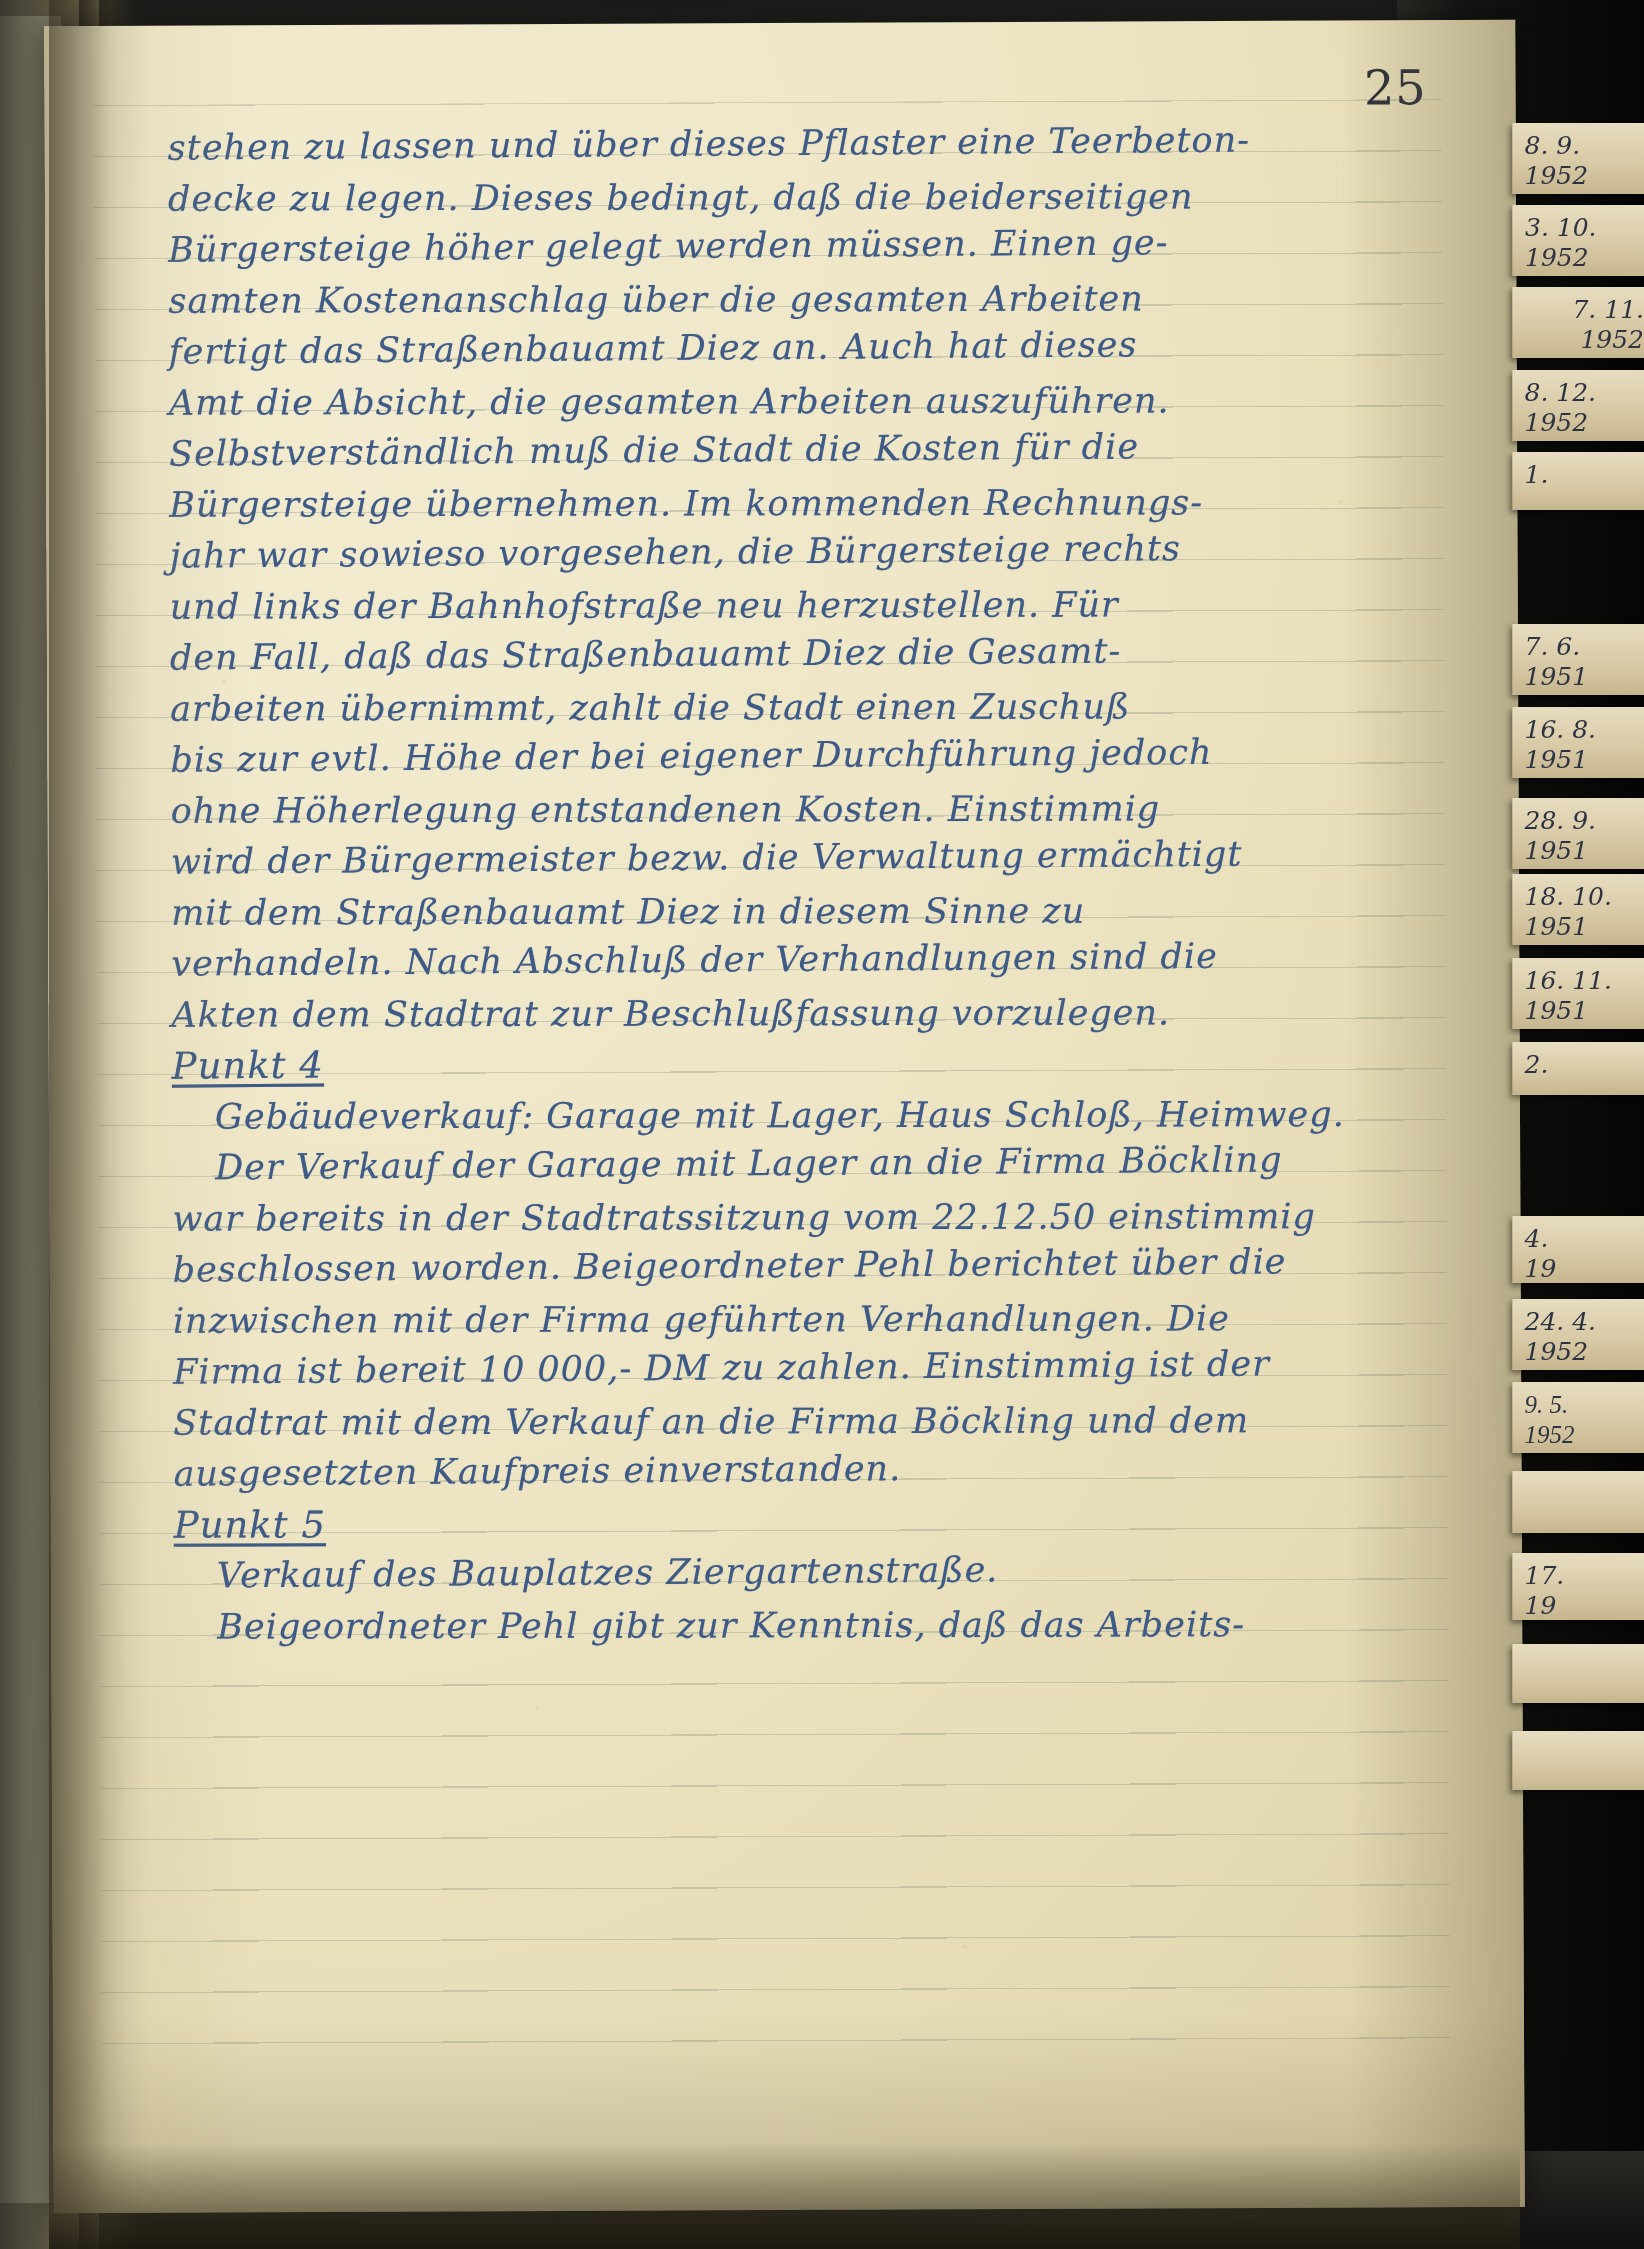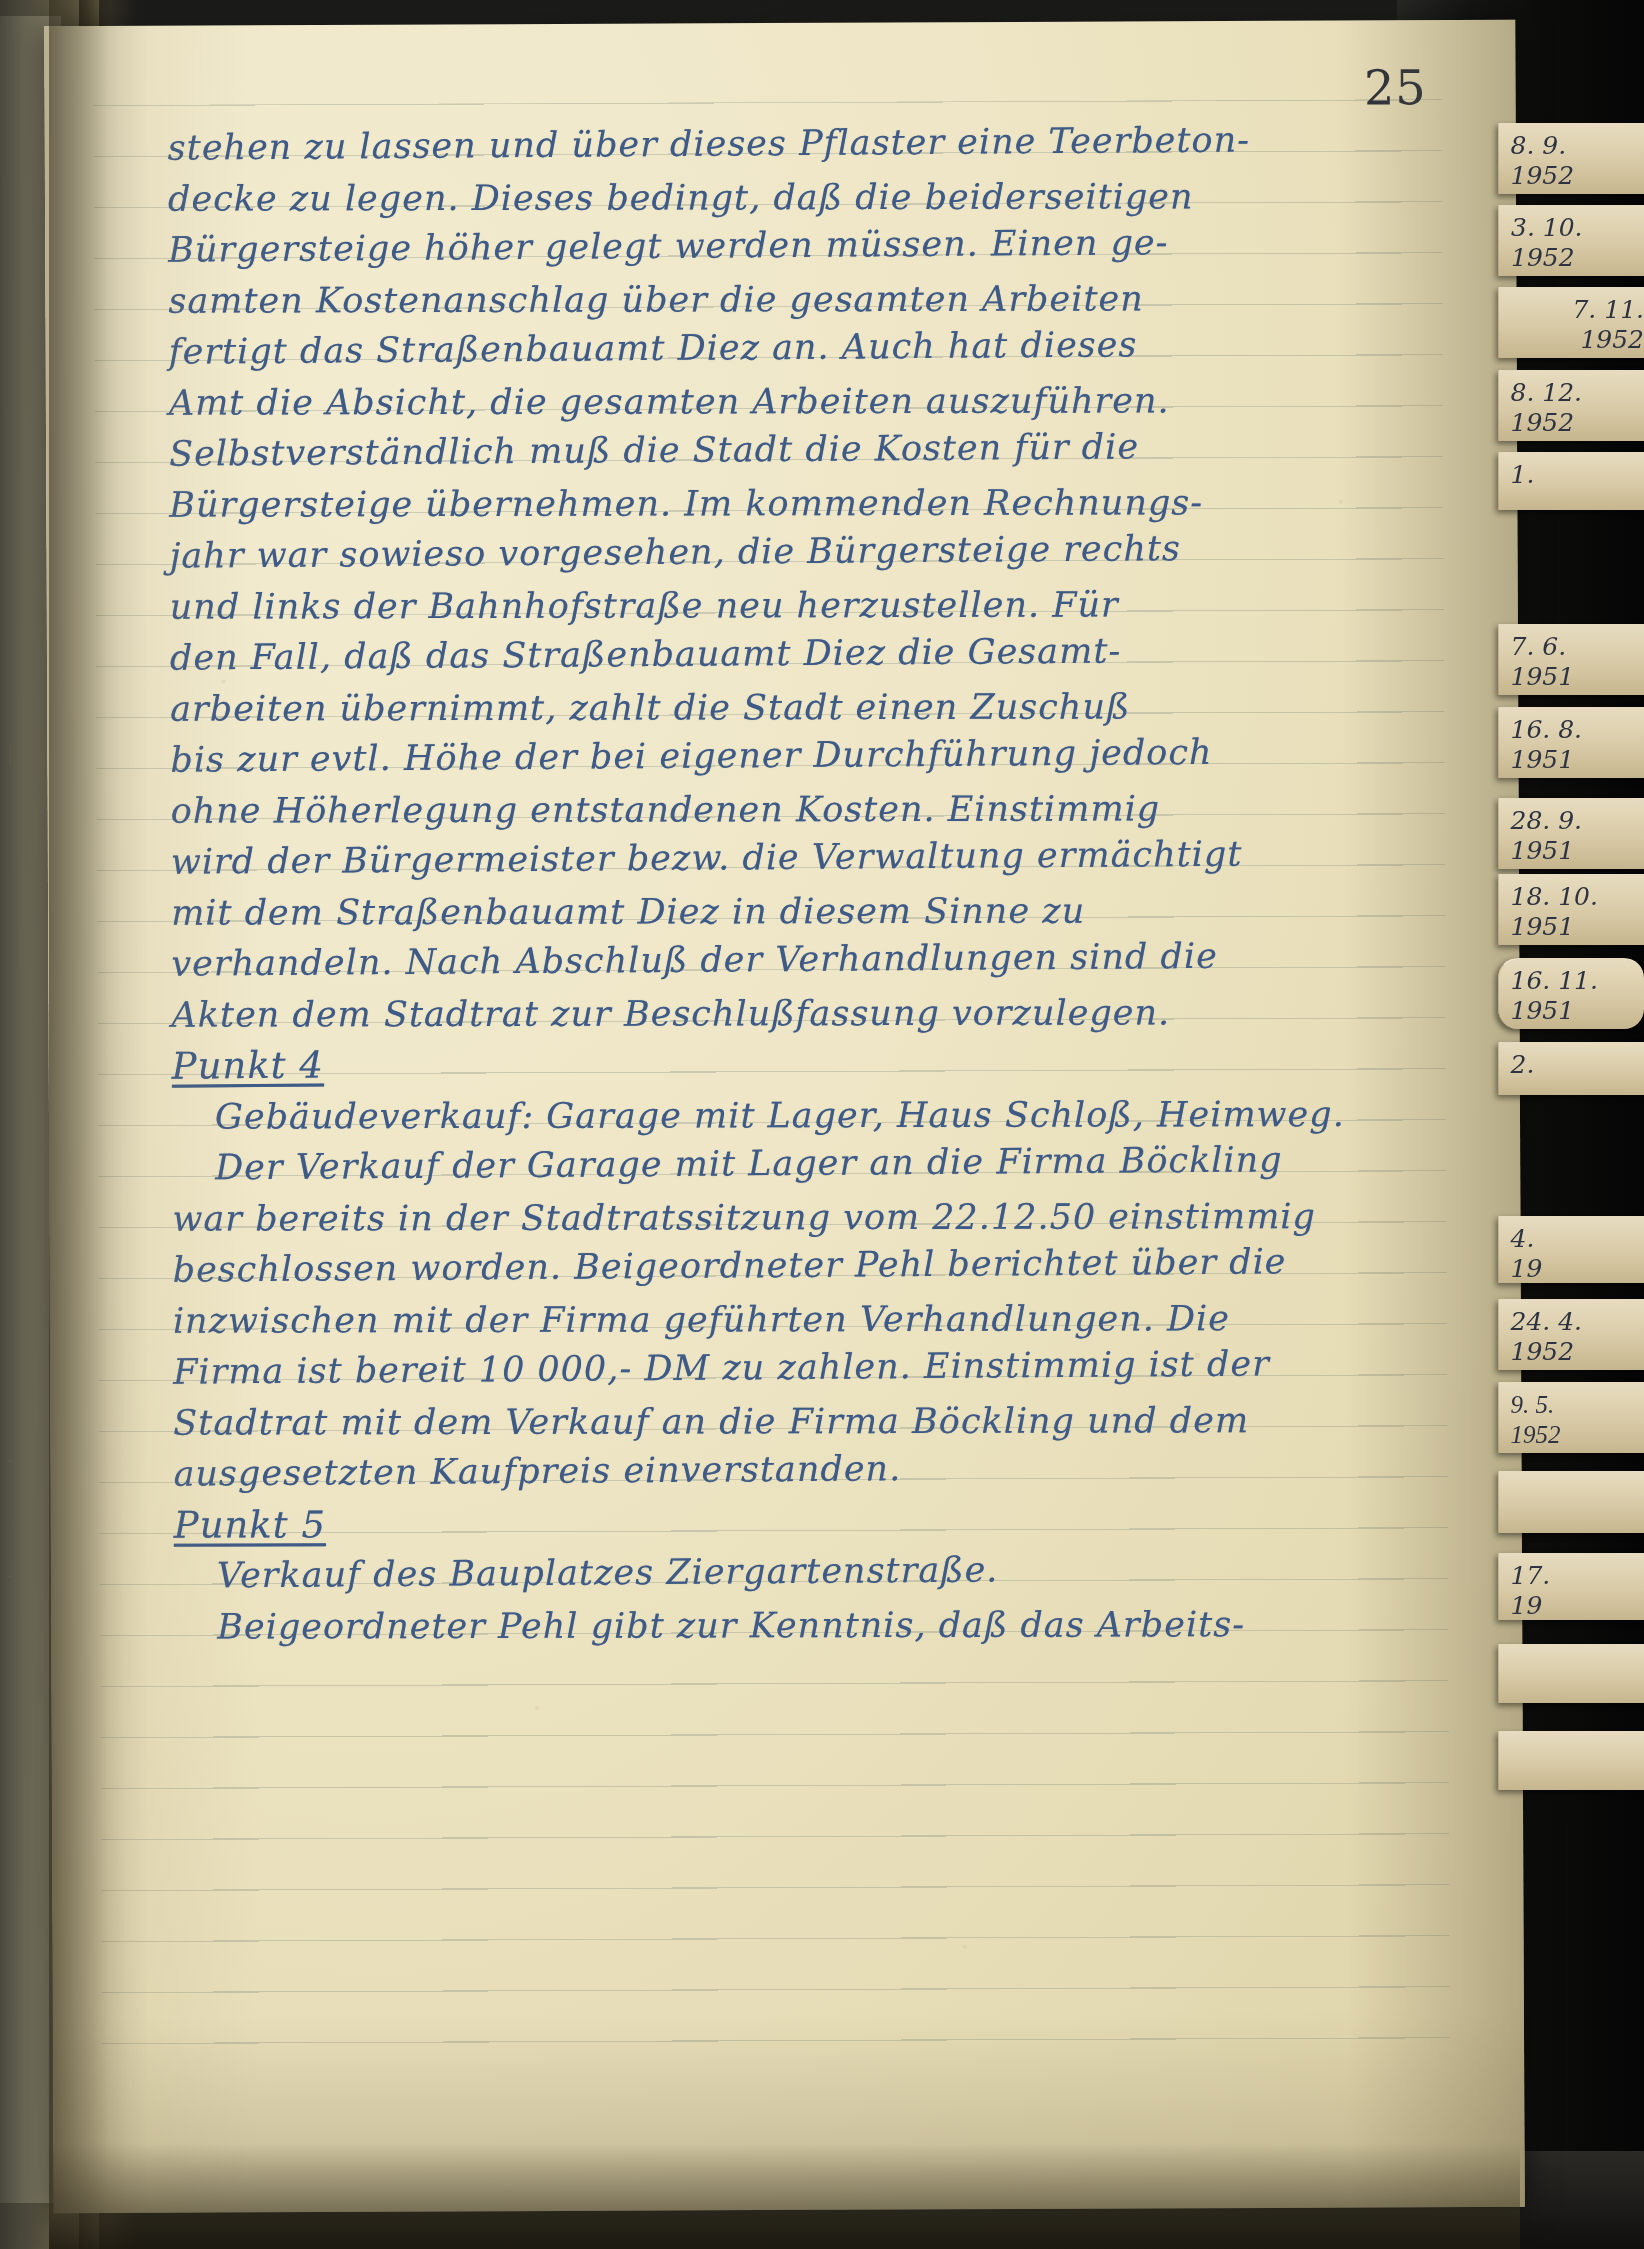--- a/index.html
+++ b/index.html
@@ -158,21 +158,21 @@
   .tabs {
     position: absolute;
     top: 123px;
     right: 0;
     width: 144px;
     height: 1891px;
   }
   .tab {
     position: absolute;
     right: 0;
-    width: 146px;
+    width: 132px;
     background: linear-gradient(180deg, #e7dcc0 0%, #d8caa6 55%, #c6b68f 100%);
     border-top: 0.8px solid rgba(255,250,230,.55);
     border-left: 0.8px solid rgba(120,105,70,.25);
     box-shadow: -2.5px 2.5px 5.8px rgba(0,0,0,.45);
     color: #2d3340;
     font-family: "DejaVu Serif", serif;
     font-style: italic;
     font-size: 25px;
     line-height: 30px;
     padding: 6.6px 0 6.6px 11.5px;
@@ -290,21 +290,21 @@
         <div>1951</div>
       </div>
       <div class="tab" style="top: 667px; height: 71px; margin-top: 8px;">
         <div>28. 9.</div>
         <div>1951</div>
       </div>
       <div class="tab" style="top: 751px; height: 71px; margin-left: 29px;">
         <div>18. 10.</div>
         <div>1951</div>
       </div>
-      <div class="tab" style="top: 835px; height: 71px; border-radius: 20px;">
+      <div class="tab" style="top: 835px; height: 71px;">
         <div>16. 11.</div>
         <div>1951</div>
       </div>
       <div class="tab" style="top: 919px; height: 53px;">
         <div>2.</div>
         <div></div>
       </div>
       <div class="tab" style="top: 1093px; height: 67px;">
         <div>4.</div>
         <div>19</div>

